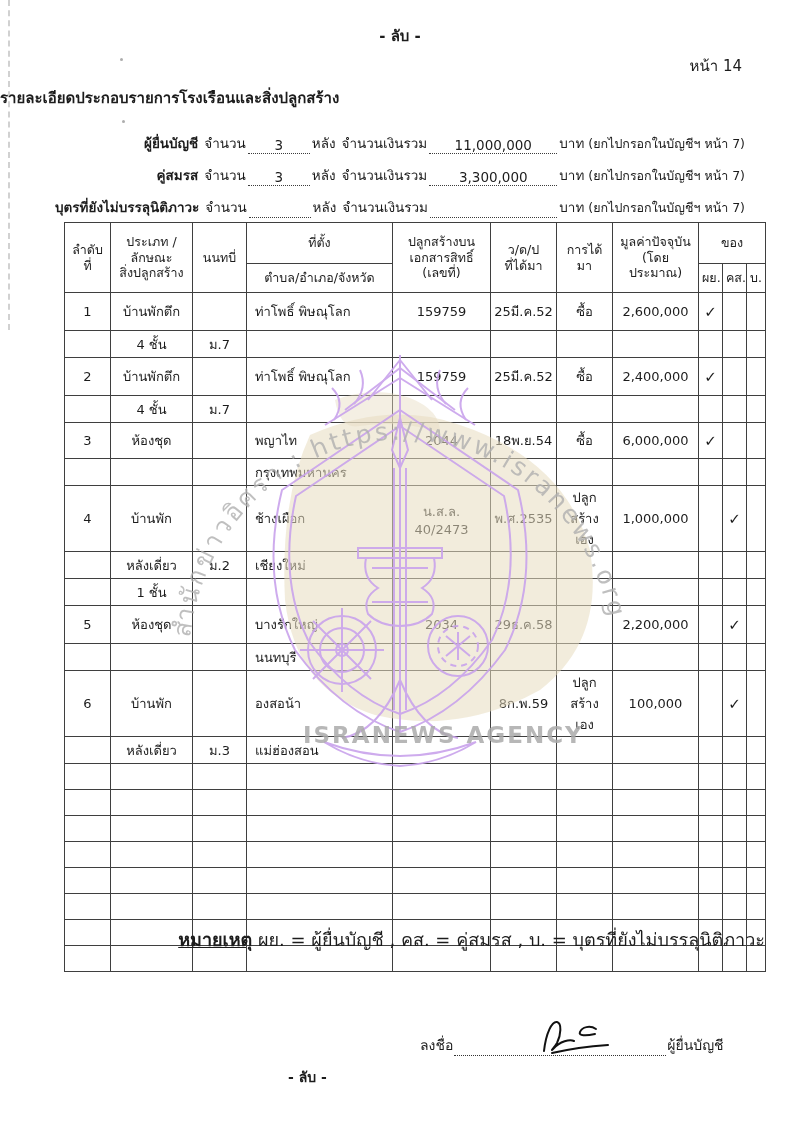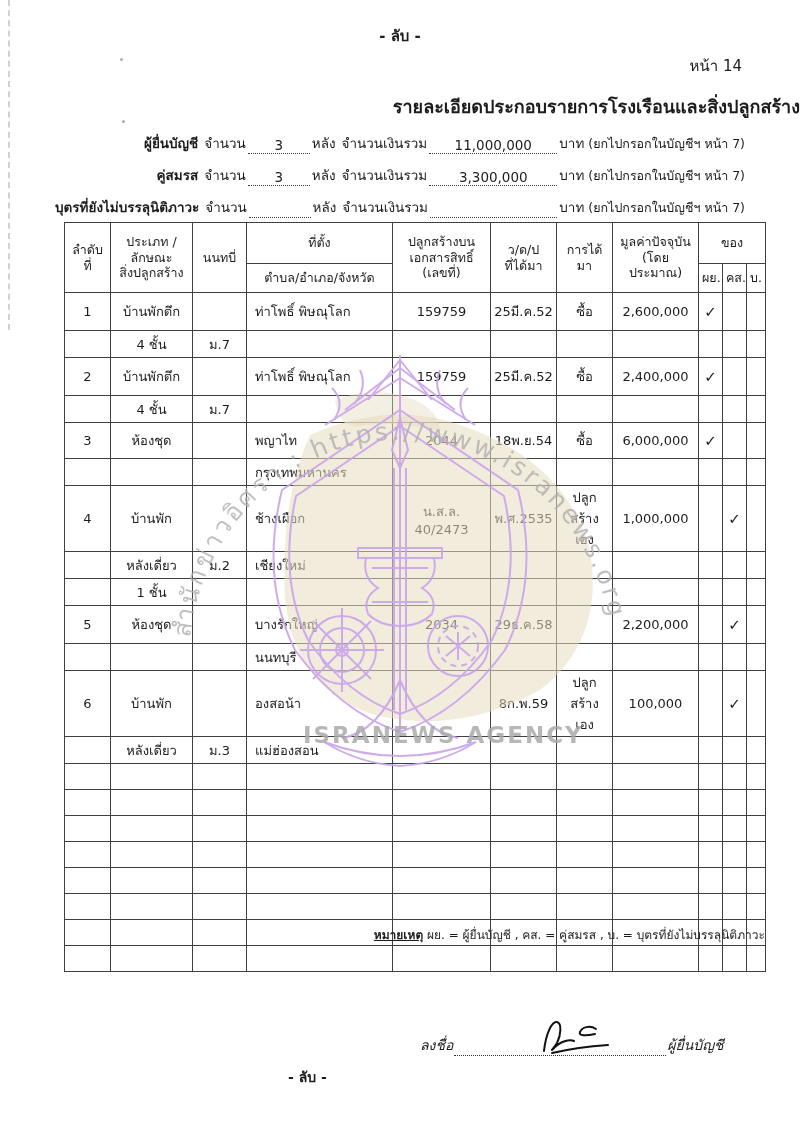--- a/index.html
+++ b/index.html
@@ -9,21 +9,21 @@
     font-family:"DejaVu Sans","Liberation Sans",sans-serif;
     color:#1c1c1c;
     position:relative;
     overflow:hidden;
   }
   .page{position:absolute;inset:0;}
 
   
   .secret-top{position:absolute;top:24px;left:0;width:100%;text-align:center;font-size:15px;font-weight:bold;}
   .page-number{position:absolute;top:54px;right:58px;font-size:15px;}
-  .doc-title{position:absolute;top:92px;left:0;width:100%;text-align:right;font-size:18px;font-weight:bold;}
+  .doc-title{position:absolute;top:86px;left:0;width:100%;text-align:left;font-size:15px;font-weight:bold;}
 
   
   .summary{position:absolute;top:122px;left:55px;width:690px;font-size:13.5px;}
   .summary-line{display:flex;align-items:flex-end;justify-content:flex-end;height:32px;white-space:nowrap;}
   .summary-line .owner{text-align:right;font-weight:bold;}
   .dotfield{border-bottom:1.2px dotted #3c3c3c;text-align:center;line-height:15px;margin:0 2px;}
   .dot-count{width:62px;}
   .dot-total{width:128px;}
   .summary-line .gap{width:6px;}
   .summary-line .note{font-size:12.5px;margin-left:4px;}
@@ -43,25 +43,25 @@
     overflow:hidden;
     font-weight:normal;
   }
   .asset-table th{font-size:12.5px;line-height:1.25;}
   .asset-table td.loc{text-align:left;padding-left:8px;}
   .asset-table td.chk{font-size:15px;}
   .asset-table thead tr.h1 th{height:38px;}
   .asset-table thead tr.h2 th{height:26px;}
 
   
-  .footnote{position:absolute;top:925px;left:64px;width:701px;text-align:right;font-size:12px;white-space:nowrap;}
+  .footnote{position:absolute;top:925px;left:64px;width:701px;text-align:right;font-size:18px;white-space:nowrap;}
   .footnote .fn-label{font-weight:bold;text-decoration:underline;}
 
   
-  .sign-block{position:absolute;top:1034px;left:420px;width:330px;font-size:14px;display:flex;align-items:flex-end;white-space:nowrap;font-style:italic;}
+  .sign-block{position:absolute;top:1034px;left:420px;width:330px;font-size:14px;display:flex;align-items:flex-end;white-space:nowrap;}
   .sign-line{flex:0 0 212px;border-bottom:1.6px dotted #333;height:14px;position:relative;margin:0 1px;}
   .sign-svg{position:absolute;left:86px;bottom:-2px;}
   .secret-bottom{position:absolute;top:1066px;left:288px;font-size:14px;font-weight:bold;}
 
   
   .watermark{position:absolute;top:340px;left:110px;width:580px;height:440px;pointer-events:none;z-index:6;}
   .agency-text{
     position:absolute;top:722px;left:303px;
     font-size:23px;letter-spacing:2px;color:#ababab;opacity:.85;
     pointer-events:none;z-index:6;font-weight:bold;

